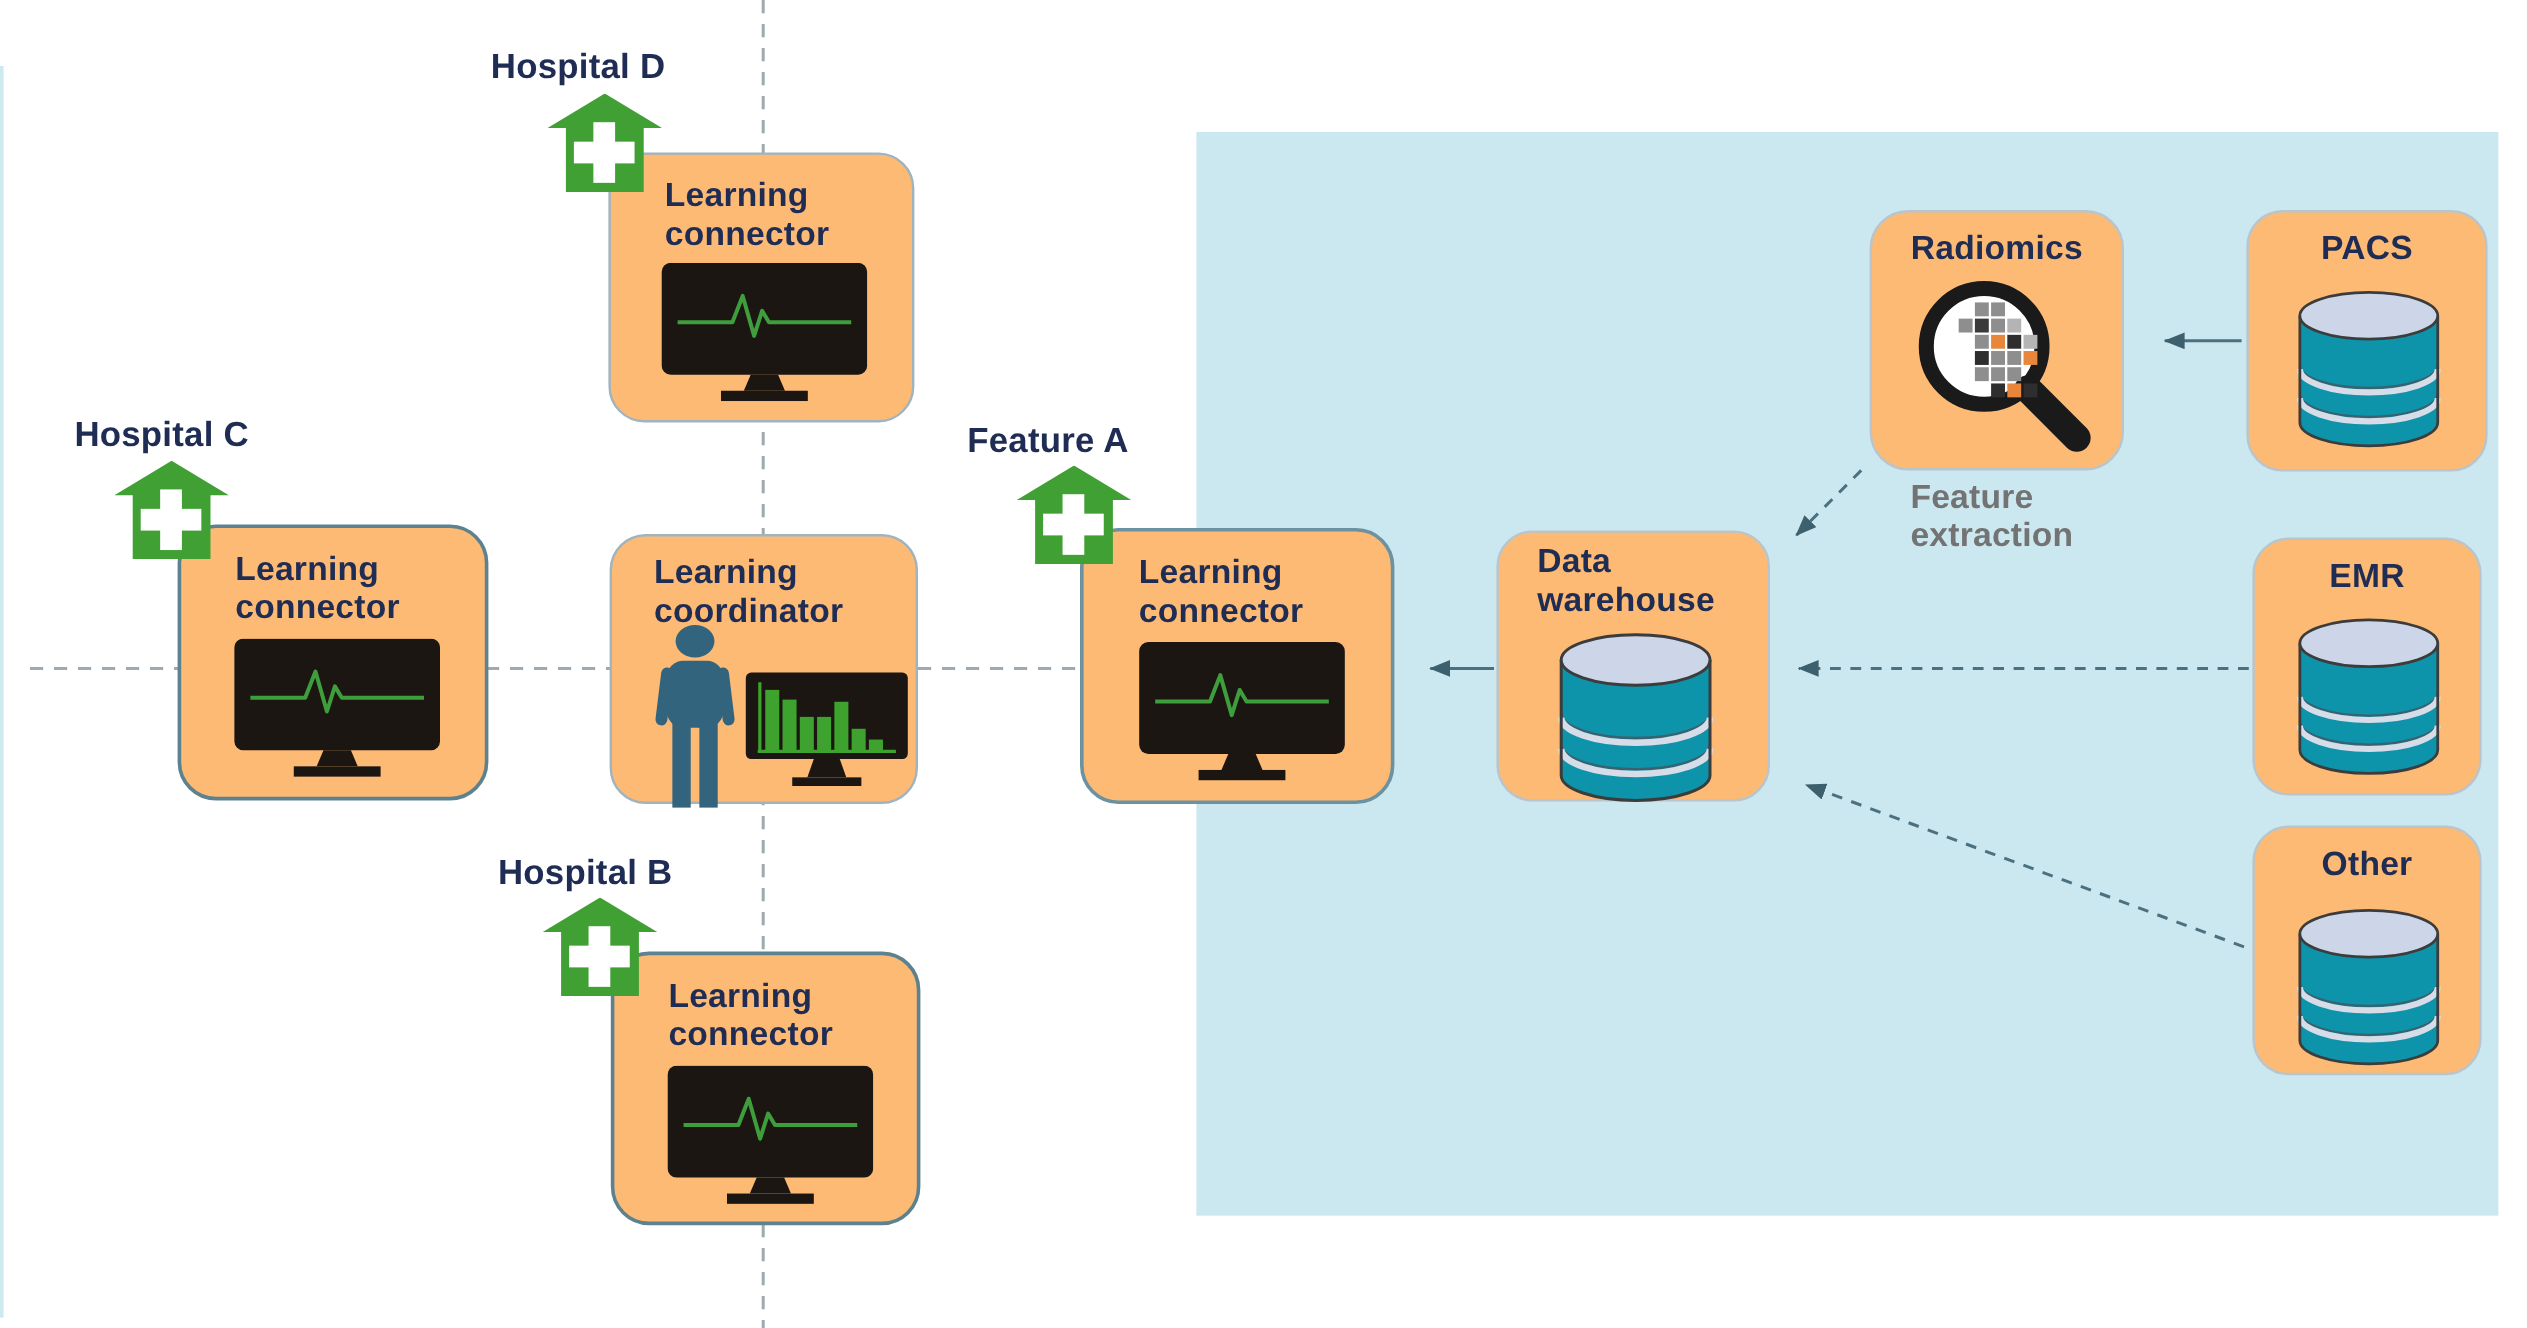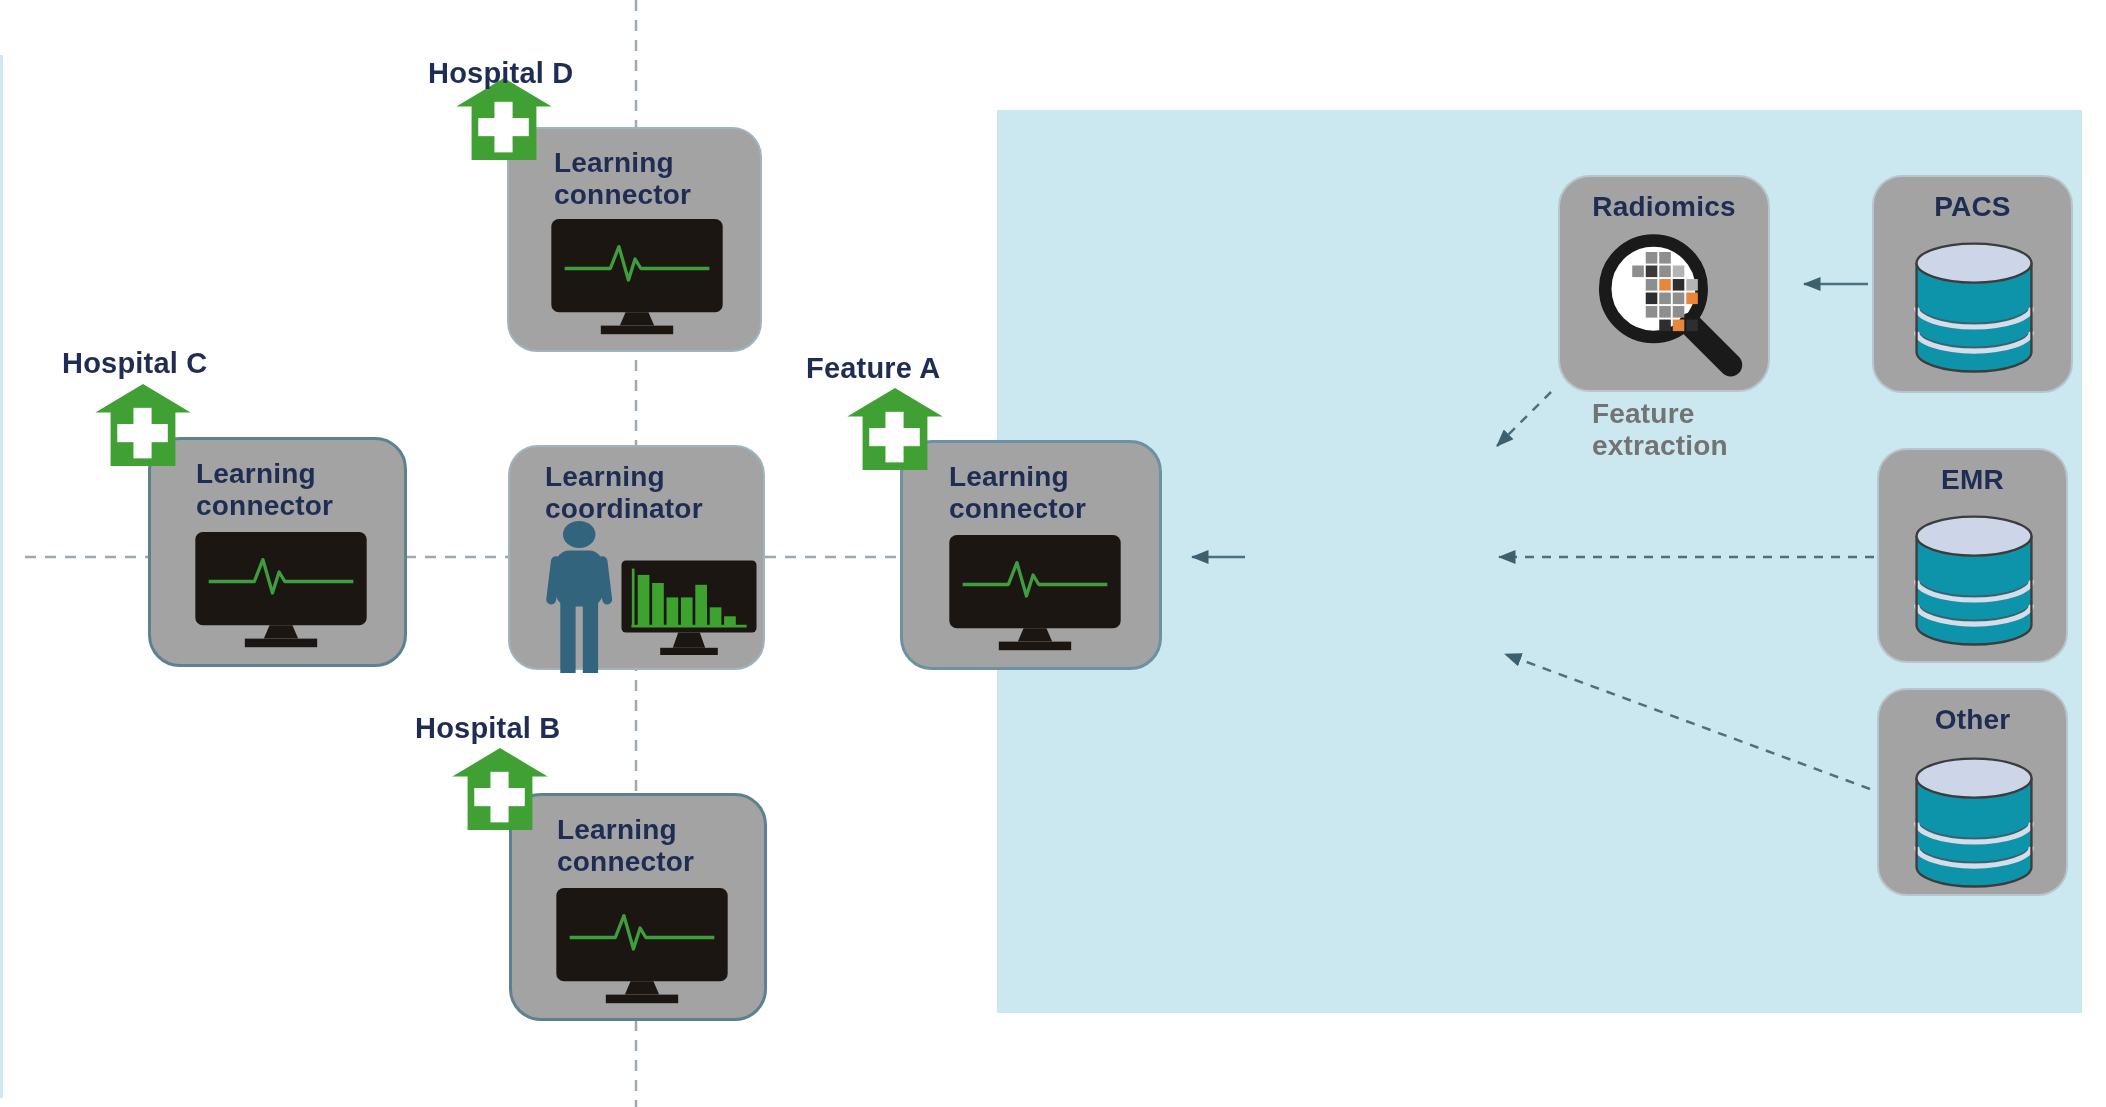--- a/index.html
+++ b/index.html
@@ -10,21 +10,21 @@
   .panel{
     position:absolute;left:997px;top:110px;width:1085px;height:903px;
     background:#cbe7ef;z-index:0;
   }
   .edge-accent{
     position:absolute;left:0;top:55px;width:3px;height:1043px;
     background:#cfe9f0;z-index:0;
   }
   svg.wires{position:absolute;left:0;top:0;z-index:1;}
   .node{
-    position:absolute;background:#a3a3a3;z-index:2;box-sizing:border-box;
+    position:absolute;background:#fdba74;z-index:2;box-sizing:border-box;
   }
   .b-light{border:2.5px solid #9fb4bf;border-radius:30px;}
   .b-mid{border:3px solid #6c91a0;border-radius:32px;}
   .b-dark{border:3.5px solid #5c828f;border-radius:32px;}
   .b-panelbox{border:2px solid #b9c5cc;border-radius:30px;}
   .node-label{
     position:absolute;color:#1f2c54;font-size:28px;font-weight:600;
     line-height:1.16;letter-spacing:.2px;
   }
   .node-label.center{left:0;width:100%;text-align:center;}
@@ -131,21 +131,21 @@
     </defs>
     <line x1="636" y1="0" x2="636" y2="1107" stroke="#9faab0" stroke-width="2.5" stroke-dasharray="11 9"></line>
     <line x1="25" y1="557" x2="902" y2="557" stroke="#9faab0" stroke-width="2.5" stroke-dasharray="11 9"></line>
     <line x1="1245" y1="557" x2="1192" y2="557" stroke="#4b7181" stroke-width="2.5" marker-end="url(#ah)"></line>
     <line x1="1868" y1="284" x2="1804" y2="284" stroke="#4b7181" stroke-width="2.5" marker-end="url(#ah)"></line>
     <line x1="1551" y1="392" x2="1497" y2="446" stroke="#4b7181" stroke-width="2.5" stroke-dasharray="9 8" marker-end="url(#ah)"></line>
     <line x1="1874" y1="557" x2="1499" y2="557" stroke="#4b7181" stroke-width="2.5" stroke-dasharray="9 8" marker-end="url(#ah)"></line>
     <line x1="1870" y1="789" x2="1505" y2="654" stroke="#4b7181" stroke-width="2.5" stroke-dasharray="9 8" marker-end="url(#ah)"></line>
   </svg>
 
-  <div class="hosp-label" style="left:428px;top:40px;margin-top:17px;">Hospital D</div>
+  <div class="hosp-label" style="left:409px;top:40px;">Hospital D</div>
   <svg class="house" style="left:456px;top:78px;" width="96" height="82">
       <use href="#sym-house"></use>
     </svg>
   <div class="node b-light" style="left:507px;top:127px;width:255px;height:225px;">
     <div class="node-label" style="left:45px;top:18px;width:195px;">Learning connector</div>
     <svg class="icon-abs" style="left:42px;top:90px;" width="172" height="119">
         <use href="#sym-monitor-ecg"></use>
       </svg>
   </div>
 
@@ -182,20 +182,26 @@
   <svg class="house" style="left:452px;top:748px;" width="96" height="82">
       <use href="#sym-house"></use>
     </svg>
   <div class="node b-dark" style="left:509px;top:793px;width:258px;height:228px;">
     <div class="node-label" style="left:45px;top:18px;width:195px;">Learning connector</div>
     <svg class="icon-abs" style="left:44px;top:92px;" width="172" height="119">
         <use href="#sym-monitor-ecg"></use>
       </svg>
   </div>
 
+  <div class="node b-panelbox" style="left:1247px;top:442px;width:228px;height:226px;">
+    <div class="node-label" style="left:32px;top:8px;width:190px;">Data warehouse</div>
+    <svg class="icon-abs" style="left:44px;top:80px;" width="140" height="150">
+        <use href="#sym-db"></use>
+      </svg>
+  </div>
 
   <div class="node b-panelbox" style="left:1558px;top:175px;width:212px;height:217px;border-radius:32px;">
     <div class="node-label center" style="top:14px;">Radiomics</div>
     <svg class="icon-abs" style="left:24px;top:48px;" width="164" height="164">
         <use href="#sym-magnifier"></use>
       </svg>
   </div>
   <div class="caption" style="left:1592px;top:398px;width:185px;">Feature extraction</div>
 
   <div class="node b-panelbox" style="left:1872px;top:175px;width:201px;height:218px;">

